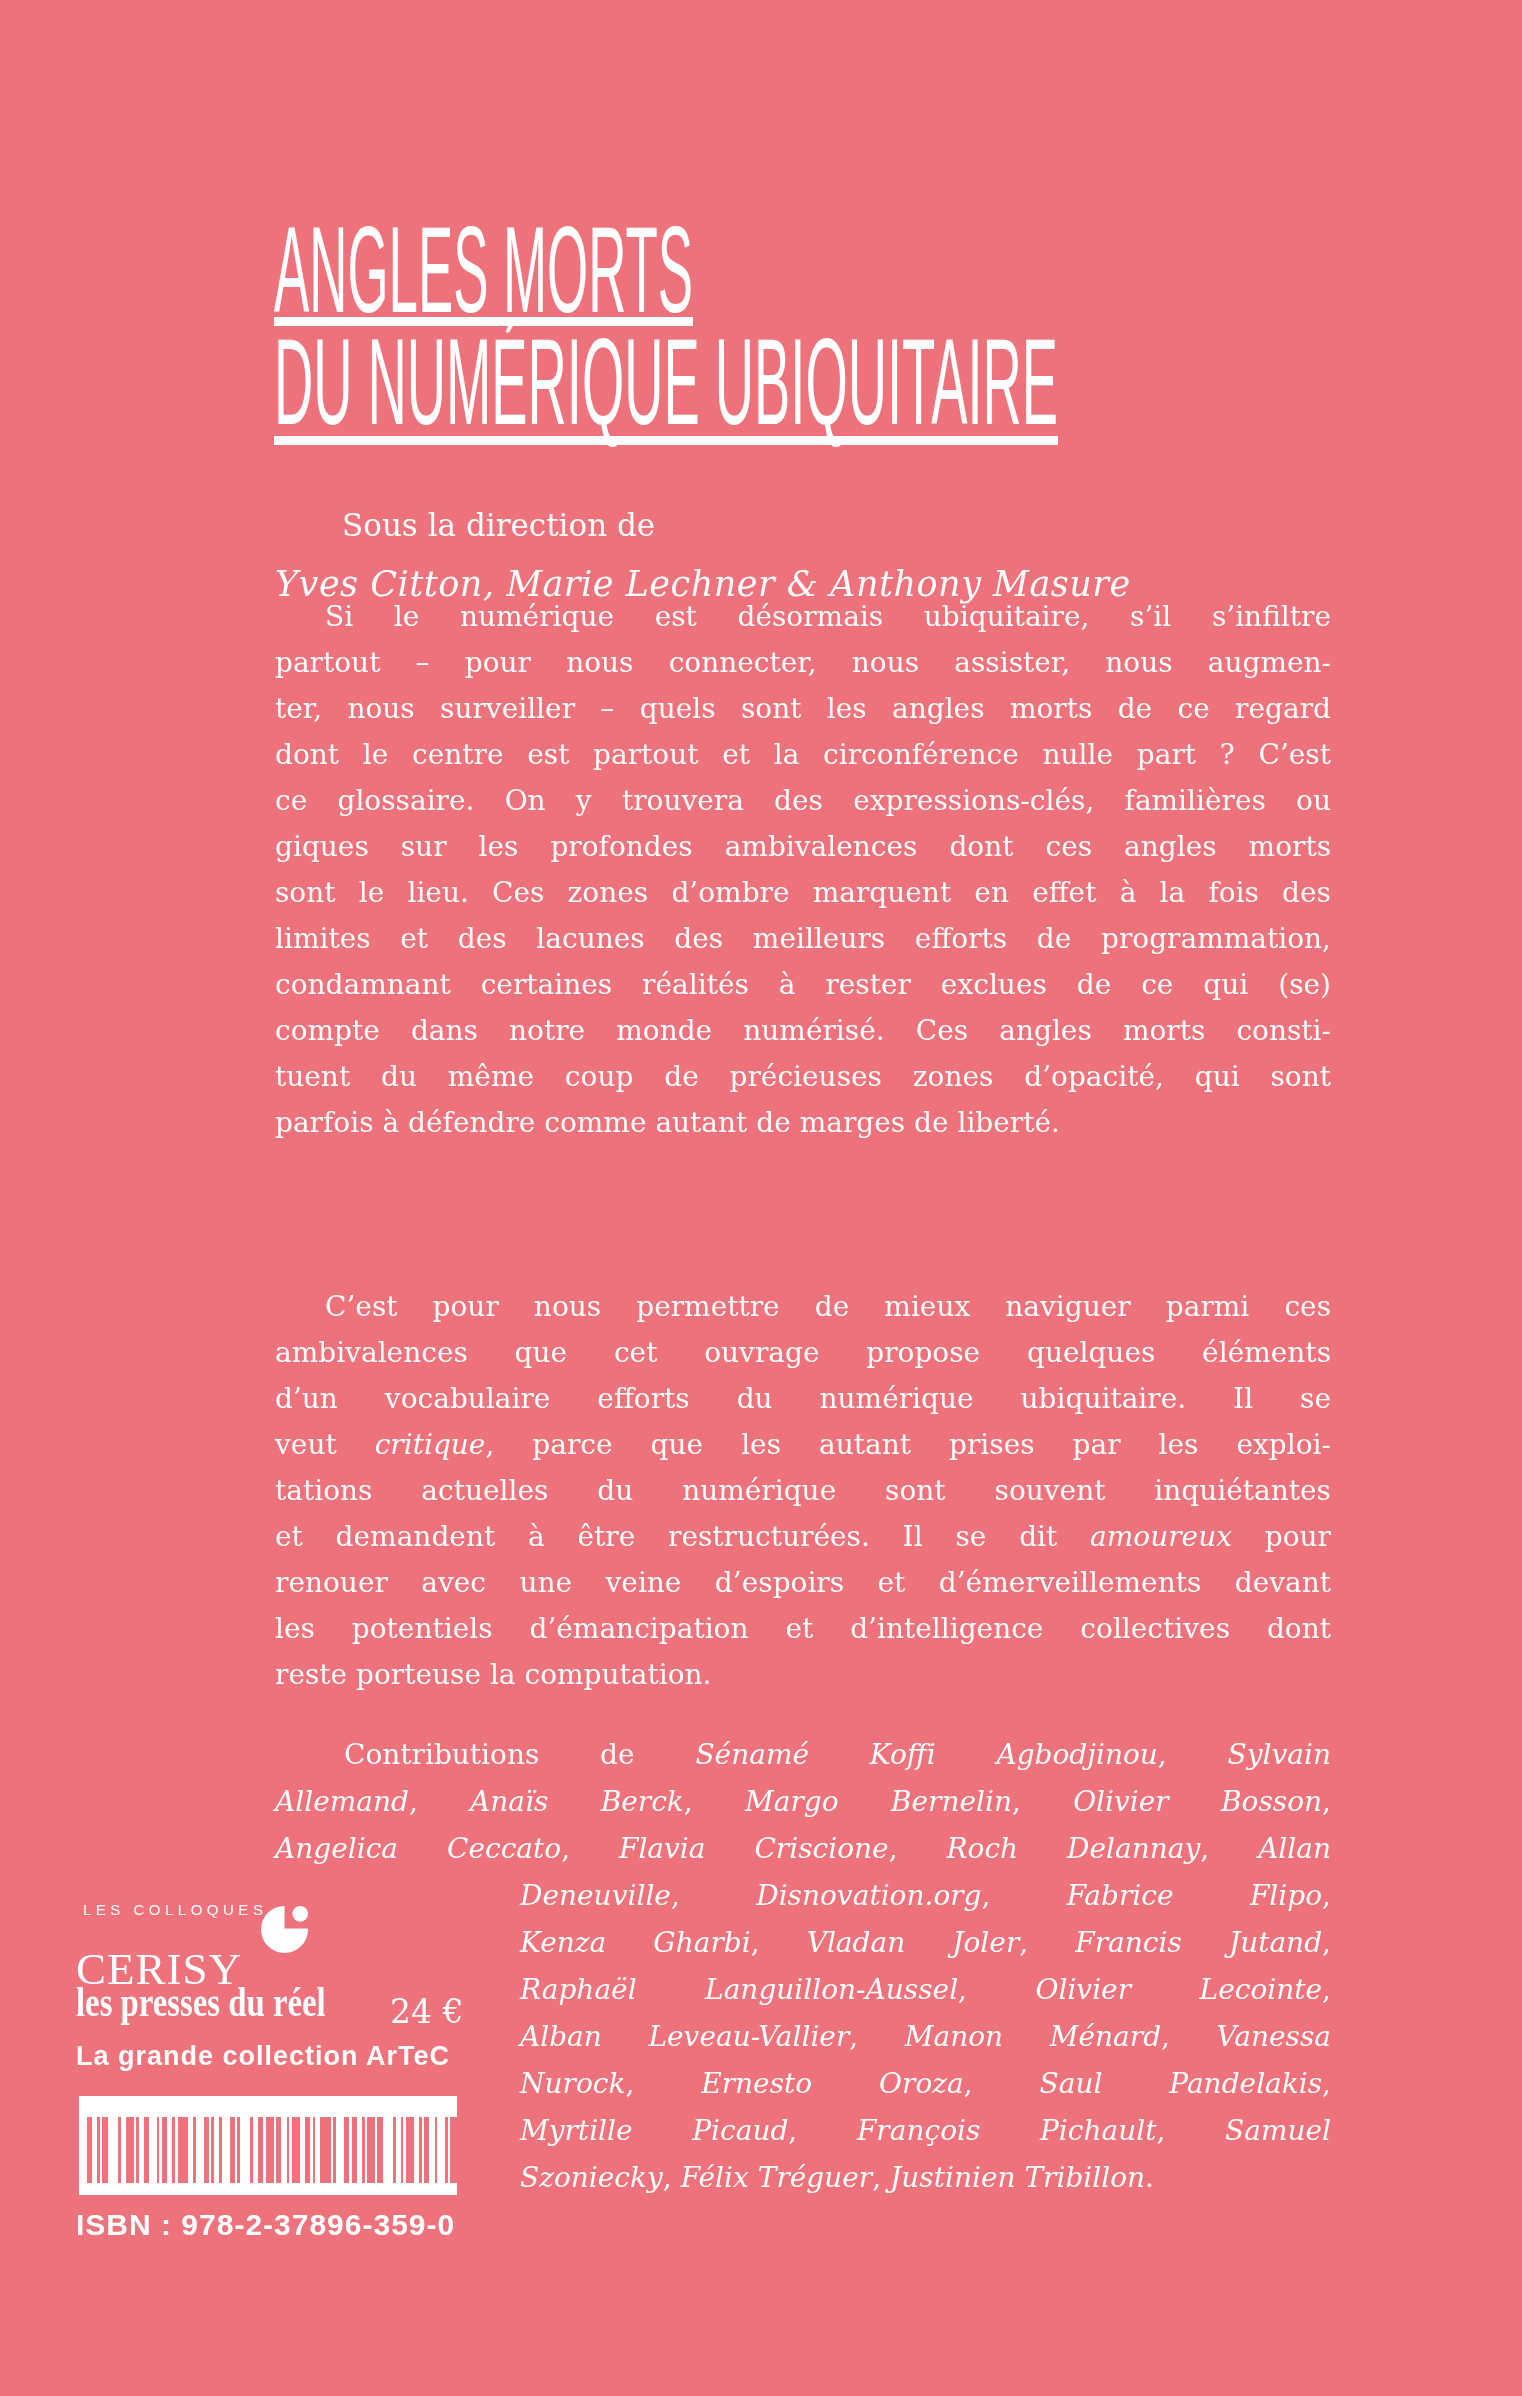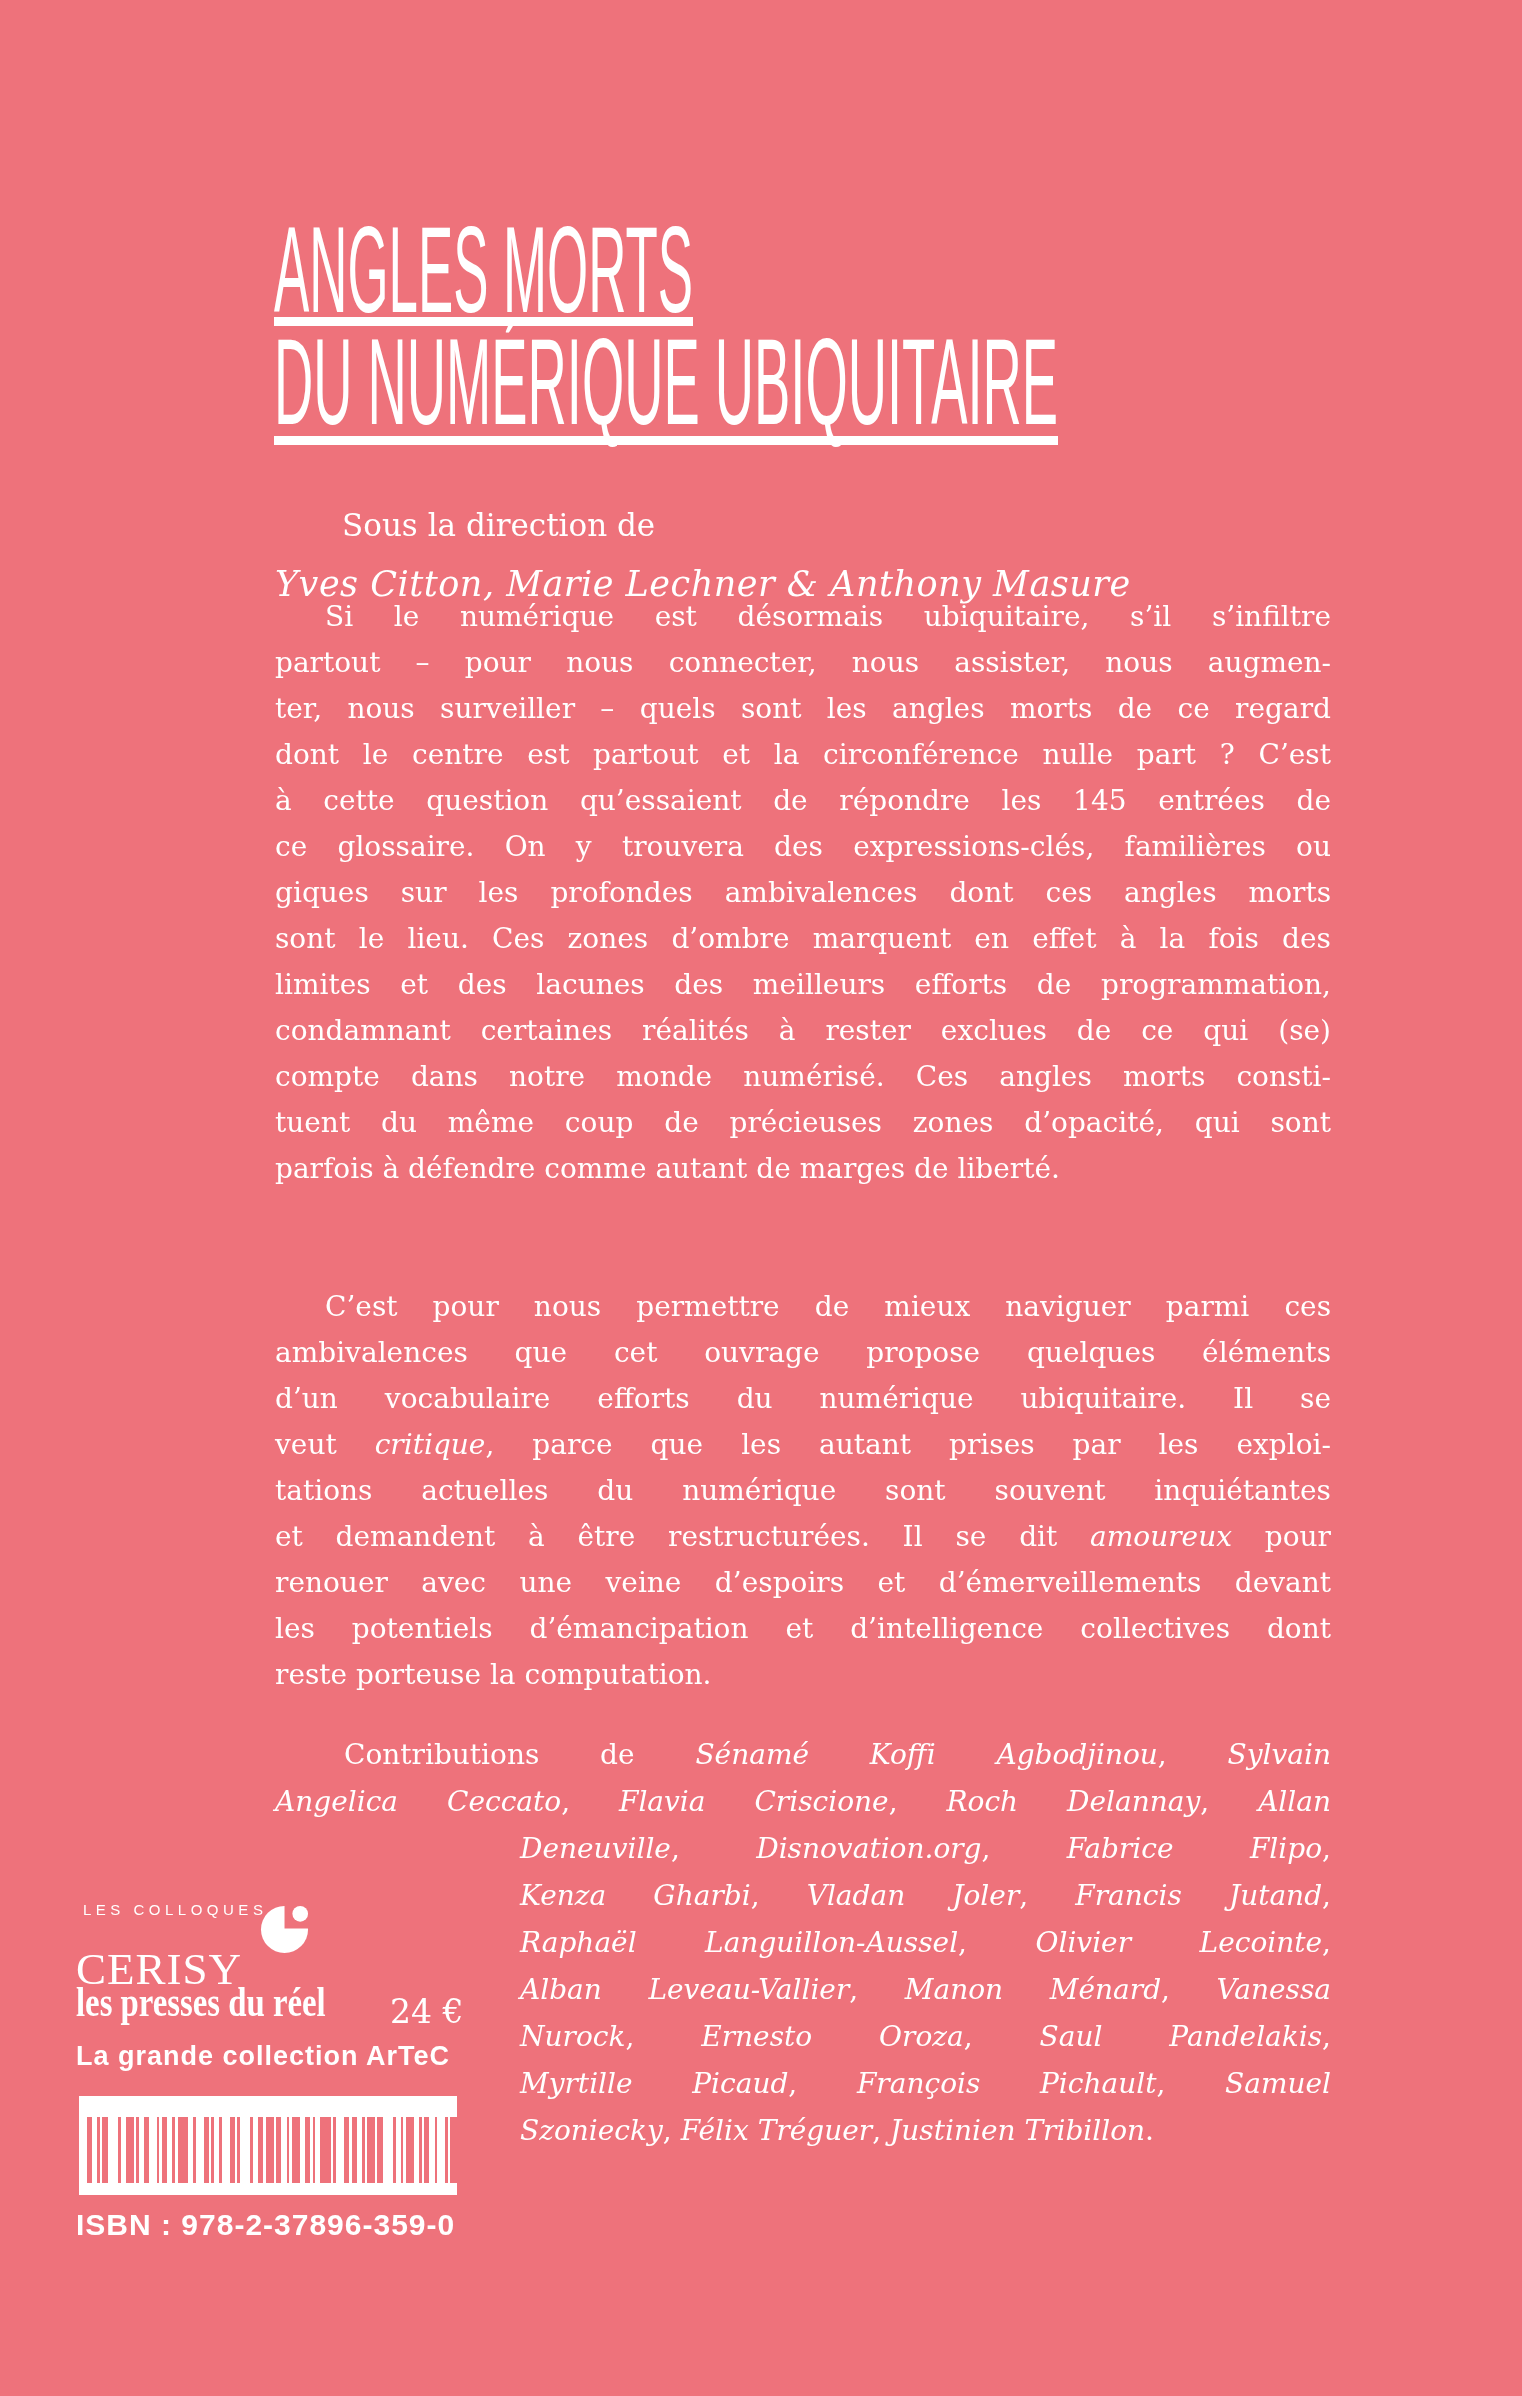--- a/index.html
+++ b/index.html
@@ -60,21 +60,20 @@
   <div class="title-rule" style="left:274px;top:436px;width:784px;"></div>
 
   <div class="byline-intro">Sous la direction de</div>
   <div class="byline-authors">Yves Citton, Marie Lechner &amp; Anthony Masure</div>
 
   <div id="para1" class="textcol">
       <div class="line indent"><span>Si le numérique est désormais ubiquitaire, s’il s’infiltre</span></div>
       <div class="line"><span>partout – pour nous connecter, nous assister, nous augmen-</span></div>
       <div class="line"><span>ter, nous surveiller – quels sont les angles morts de ce regard</span></div>
       <div class="line"><span>dont le centre est partout et la circonférence nulle part ? C’est</span></div>
-      <div class="line"><span>à cette question qu’essaient de répondre les 145 entrées de</span></div>
       <div class="line"><span>ce glossaire. On y trouvera des expressions-clés, familières ou</span></div>
       <div class="line"><span>giques sur les profondes ambivalences dont ces angles morts</span></div>
       <div class="line"><span>sont le lieu. Ces zones d’ombre marquent en effet à la fois des</span></div>
       <div class="line"><span>limites et des lacunes des meilleurs efforts de programmation,</span></div>
       <div class="line"><span>condamnant certaines réalités à rester exclues de ce qui (se)</span></div>
       <div class="line"><span>compte dans notre monde numérisé. Ces angles morts consti-</span></div>
       <div class="line"><span>tuent du même coup de précieuses zones d’opacité, qui sont</span></div>
       <div class="line lastline"><span>parfois à défendre comme autant de marges de liberté.</span></div>
     </div>
 
@@ -85,20 +84,21 @@
       <div class="line"><span>veut </span><em>critique</em><span>, parce que les autant prises par les exploi-</span></div>
       <div class="line"><span>tations actuelles du numérique sont souvent inquiétantes</span></div>
       <div class="line"><span>et demandent à être restructurées. Il se dit </span><em>amoureux</em><span> pour</span></div>
       <div class="line"><span>renouer avec une veine d’espoirs et d’émerveillements devant</span></div>
       <div class="line"><span>les potentiels d’émancipation et d’intelligence collectives dont</span></div>
       <div class="line lastline"><span>reste porteuse la computation.</span></div>
     </div>
 
   <div id="contrib" class="textcol">
       <div class="line indent"><span>Contributions de </span><em>Sénamé Koffi Agbodjinou</em><span>, </span><em>Sylvain</em></div>
+      <div class="line"><em>Allemand</em><span>, </span><em>Anaïs Berck</em><span>, </span><em>Margo Bernelin</em><span>, </span><em>Olivier Bosson</em><span>,</span></div>
       <div class="line"><em>Angelica Ceccato</em><span>, </span><em>Flavia Criscione</em><span>, </span><em>Roch Delannay</em><span>, </span><em>Allan</em></div>
       <div class="line narrow"><em>Deneuville</em><span>, </span><em>Disnovation.org</em><span>, </span><em>Fabrice Flipo</em><span>,</span></div>
       <div class="line narrow"><em>Kenza Gharbi</em><span>, </span><em>Vladan Joler</em><span>, </span><em>Francis Jutand</em><span>,</span></div>
       <div class="line narrow"><em>Raphaël Languillon-Aussel</em><span>, </span><em>Olivier Lecointe</em><span>,</span></div>
       <div class="line narrow"><em>Alban Leveau-Vallier</em><span>, </span><em>Manon Ménard</em><span>, </span><em>Vanessa</em></div>
       <div class="line narrow"><em>Nurock</em><span>, </span><em>Ernesto Oroza</em><span>, </span><em>Saul Pandelakis</em><span>,</span></div>
       <div class="line narrow"><em>Myrtille Picaud</em><span>, </span><em>François Pichault</em><span>, </span><em>Samuel</em></div>
       <div class="line lastline narrow"><em>Szoniecky</em><span>, </span><em>Félix Tréguer</em><span>, </span><em>Justinien Tribillon</em><span>.</span></div>
     </div>
 

